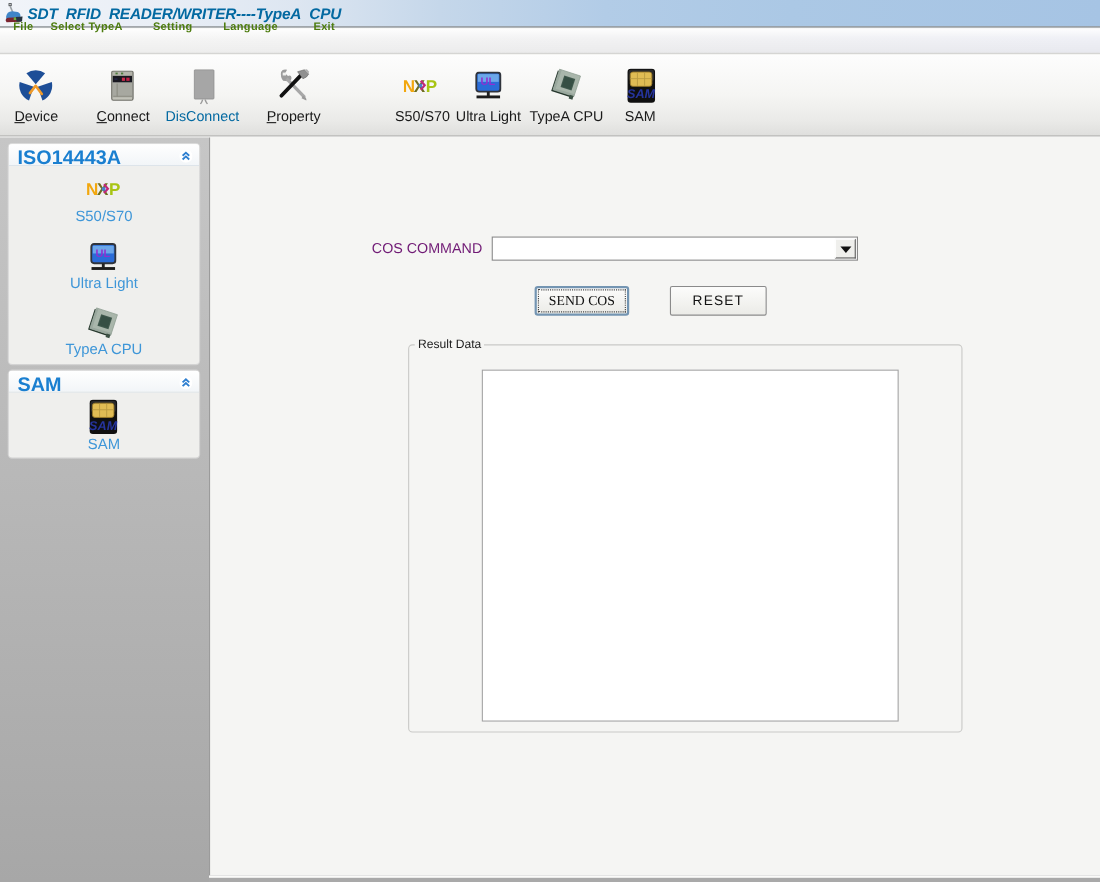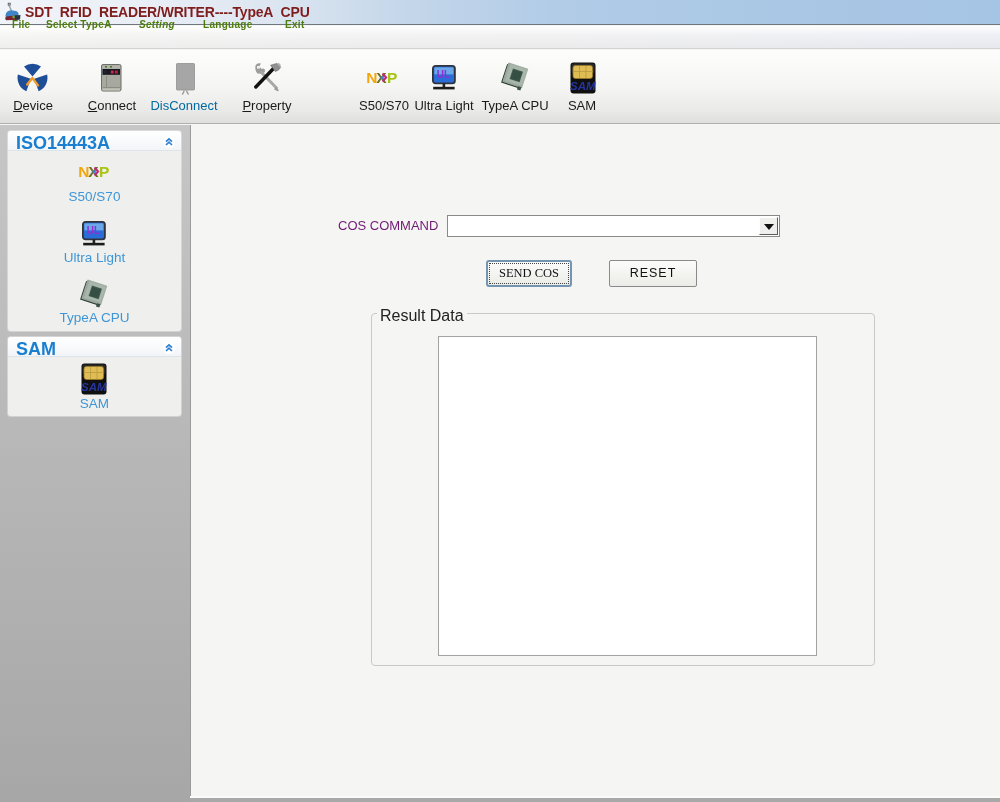--- a/index.html
+++ b/index.html
@@ -4,21 +4,21 @@
 <style>
   * { margin:0; padding:0; box-sizing:border-box; }
   html,body { width:1000px; height:802px; overflow:hidden; font-family:"Liberation Sans", sans-serif; }
   body { position:relative; background:#f5f5f3; }
   .abs { position:absolute; }
 
   
   #titlebar { left:0; top:0; width:1000px; height:25px;
     background:linear-gradient(90deg, #f1f4f9 0%, #e9eef6 15%, #dde6f1 27%, #c5d7ea 40%, #b2cce7 55%, #abc8e5 72%, #a6c4e4 100%);
     border-bottom:1px solid #6f767c; }
-  #titletext { left:25px; top:4px; font-size:14px; font-weight:600; color:#7f1d1d; letter-spacing:-0.2px; }
+  #titletext { left:25px; top:4px; font-size:14px; font-weight:600; color:#0369a1; letter-spacing:-0.2px;font-style:italic; }
 
   
   #menubar { left:0; top:26px; width:1000px; height:23px;
     background:linear-gradient(90deg, #f6f6f5 0%, #f2f2f3 55%, #eff0f6 100%);
     border-bottom:1px solid #d2d2d0; }
   #menubar:before { content:""; position:absolute; left:0; top:0; width:100%; height:100%;
     background:linear-gradient(rgba(255,255,255,0.9), rgba(255,255,255,0) 40%, rgba(0,0,0,0.03)); }
   .mitem { position:absolute; top:19px; font-size:10px; font-weight:600; color:#4d7c0f; letter-spacing:0.3px; }
 
   
@@ -60,41 +60,41 @@
     background:linear-gradient(#fcfcfb, #ebebe7);
     border:2px solid #7495b2; border-radius:3px;
     font-size:12.5px; color:#111; text-align:center; line-height:23px;font-family:Liberation Serif, serif; }
   #sendcos .focus { position:absolute; left:1px; top:1px; right:1px; bottom:1px; border:1px dotted #444; }
   #reset { left:609px; top:260px; width:88px; height:27px;
     background:linear-gradient(#fcfcfb, #ebebe7);
     border:1px solid #8a8a8a; border-radius:2px;
     font-size:12.5px; color:#111; text-align:center; line-height:25px; letter-spacing:1px; }
   #groupbox { left:371px; top:313px; width:504px; height:353px;
     border:1px solid #c9c9c7; border-radius:4px; }
-  #grouplabel { left:377px; top:307px; background:#f5f5f3; padding:0 3px; font-size:16px; color:#222;text-align:center; }
+  #grouplabel { left:377px; top:307px; background:#f5f5f3; padding:0 3px; font-size:11px; color:#222;text-align:center; }
   #resultarea { left:438px; top:336px; width:379px; height:320px; background:#fff; border:1px solid #a3a3a3; }
 </style>
 </head>
 <body>
   <div class="abs" id="titlebar"></div>
   <svg class="abs" style="left:4px; top:2px;" width="20" height="21" viewBox="0 0 20 21">
     <rect x="3.8" y="0.8" width="2.8" height="2.8" fill="#44484c"></rect>
     <rect x="4.5" y="1.5" width="1.3" height="1.3" fill="#dddddd"></rect>
     <line x1="5.2" y1="3.6" x2="8.2" y2="10.5" stroke="#9aa0a4" stroke-width="1.4"></line>
     <path d="M1.5,13.5 Q2,8.5 7,8.2 L12,9 Q15,10 14.5,13 L14,16 L2,16.5 Z" fill="#3f85c8"></path>
     <path d="M1.2,16.8 Q1,14.6 3.5,14.2 L12.5,13.6 Q15.5,13.7 15.2,16 L14.8,17.8 L2,18.2 Z" fill="#7a2430"></path>
     <rect x="8.5" y="13.8" width="4.4" height="2.4" fill="#6fae3c"></rect>
     <path d="M10.5,13.5 L16.5,13 L16,17.5 L11,17.8 Z" fill="#27333f"></path>
   </svg>
   <div class="abs" id="titletext">SDT&nbsp; RFID&nbsp; READER/WRITER----TypeA&nbsp; CPU</div>
 
   <div class="abs" id="menubar"></div>
   <div class="mitem" style="left:12px;">File</div>
   <div class="mitem" style="left:46px;">Select TypeA</div>
-  <div class="mitem" style="left:139px;font-style:italic;">Setting</div>
+  <div class="mitem" style="left:139px;">Setting</div>
   <div class="mitem" style="left:203px;">Language</div>
   <div class="mitem" style="left:285px;">Exit</div>
 
   <div class="abs" id="toolbar"></div>
 
   <svg class="ticon" style="left:17px; top:62px;" width="31" height="31" viewBox="0 0 31 31">
     <path d="M15.5,14.6 L7,4.6 A14.2,14.2 0 0 1 24,4.6 Z" fill="#1d4e97"></path>
     <path d="M13.7,16.8 L0.9,12.6 A14.5,14.5 0 0 0 9.4,29.3 Z" fill="#1d4e97"></path>
     <path d="M17.3,16.8 L30.1,12.6 A14.5,14.5 0 0 1 21.6,29.3 Z" fill="#1d4e97"></path>
     <path d="M10.2,22.6 L15.4,16 L21,23.4" fill="none" stroke="#f09a28" stroke-width="2.4" stroke-linecap="round" stroke-linejoin="round"></path>

